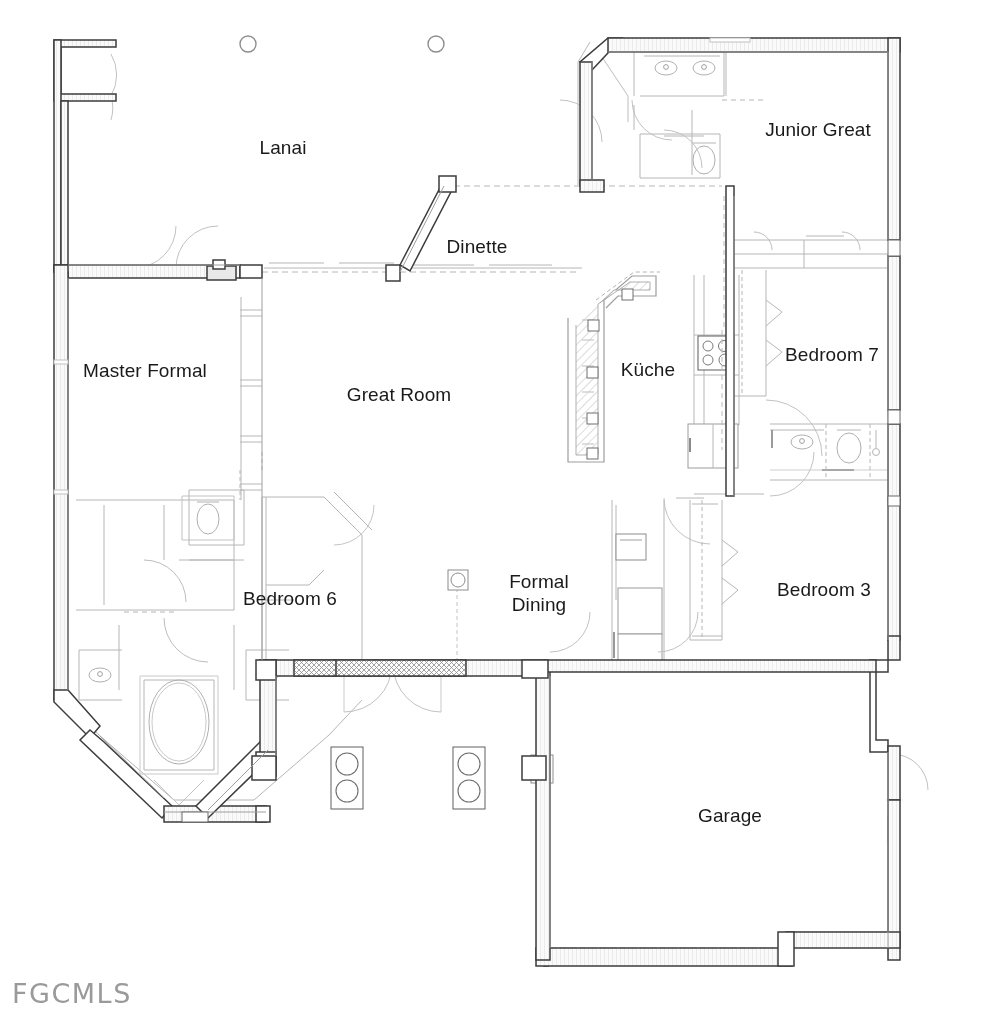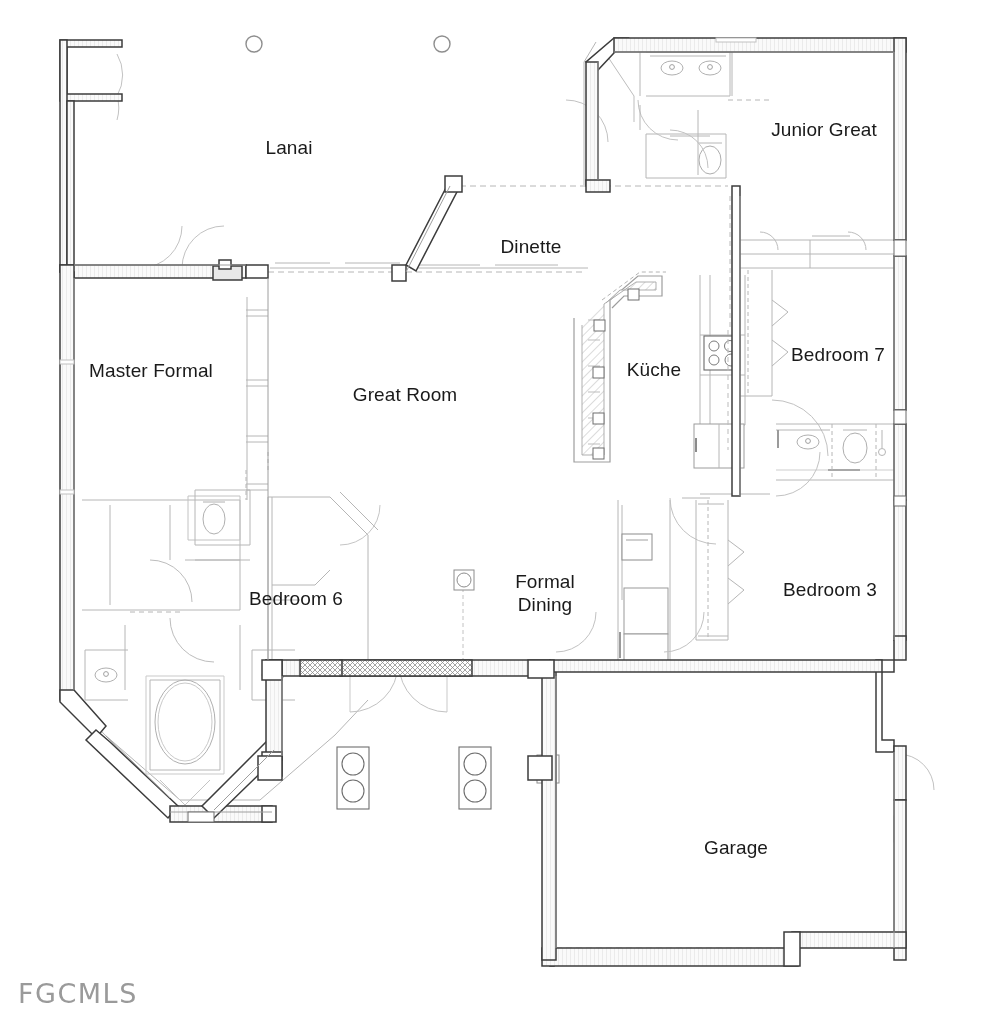--- a/index.html
+++ b/index.html
@@ -1,21 +1,21 @@
 <!DOCTYPE html>
 <html><head>
 <meta charset="utf-8">
 <title>Floor Plan</title>
 <style>
   html,body{margin:0;padding:0;background:#ffffff;}
   body{
     font-family:"Liberation Sans","DejaVu Sans",sans-serif;
     width:996px;height:1024px;position:relative;overflow:hidden;
   }
-  #plan-root{position:absolute;left:10px;top:0;width:960px;height:1024px;background:#fff;}
+  #plan-root{position:absolute;left:4px;top:0;width:960px;height:1024px;background:#fff;}
   #plan-svg{position:absolute;left:0;top:0;width:996px;height:1024px;display:block;}
   .room-label{
     position:absolute;
     color:#1a1a1a;
     font-size:19px;
     font-weight:400;
     line-height:1.22;
     white-space:pre;
     text-align:center;
     transform:translate(-50%,-50%);
@@ -364,34 +364,34 @@
   <g>
         <circle cx="244" cy="44" r="8" fill="#ffffff" stroke="#8e8e8e" stroke-width="1.4"></circle>
         <circle cx="432" cy="44" r="8" fill="#ffffff" stroke="#8e8e8e" stroke-width="1.4"></circle>
       </g>
     </svg>
 
   <div class="room-label" style="left:279px;top:148px;">Lanai</div>
 
   <div class="room-label" style="left:814px;top:130px;">Junior Great</div>
 
-  <div class="room-label" style="left:473px;top:247px;margin-left:48px;">Dinette</div>
+  <div class="room-label" style="left:473px;top:247px;">Dinette</div>
 
   <div class="room-label" style="left:141px;top:371px;">Master Formal</div>
 
   <div class="room-label" style="left:395px;top:395px;">Great Room</div>
 
   <div class="room-label" style="left:644px;top:370px;">Küche</div>
 
   <div class="room-label" style="left:828px;top:355px;">Bedroom 7</div>
 
   <div class="room-label" style="left:286px;top:599px;">Bedroom 6</div>
 
   <div class="room-label" style="left:535px;top:593px;">Formal
 Dining</div>
 
   <div class="room-label" style="left:820px;top:590px;">Bedroom 3</div>
 
-  <div class="room-label" style="left:726px;top:816px;margin-top:32px;">Garage</div>
+  <div class="room-label" style="left:726px;top:816px;">Garage</div>
 
   <div id="watermark">FGCMLS</div>
 
 </div>
 
 </body></html>

